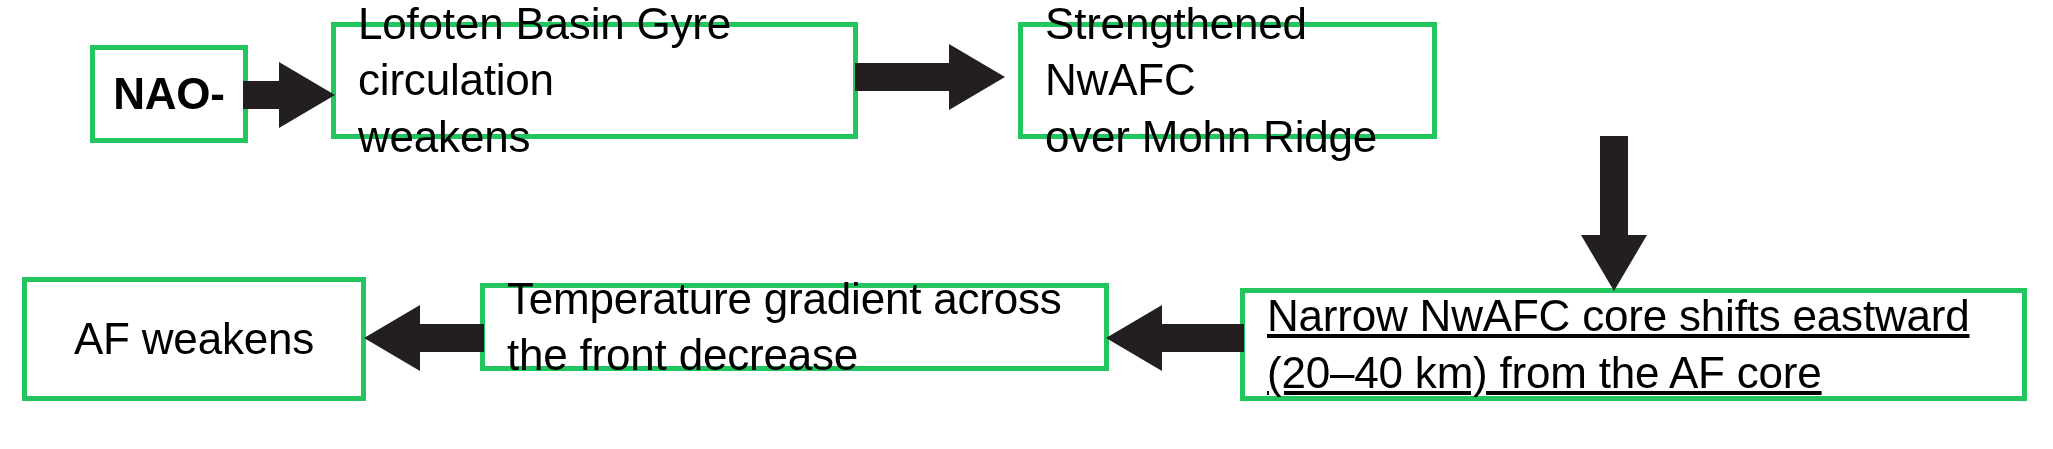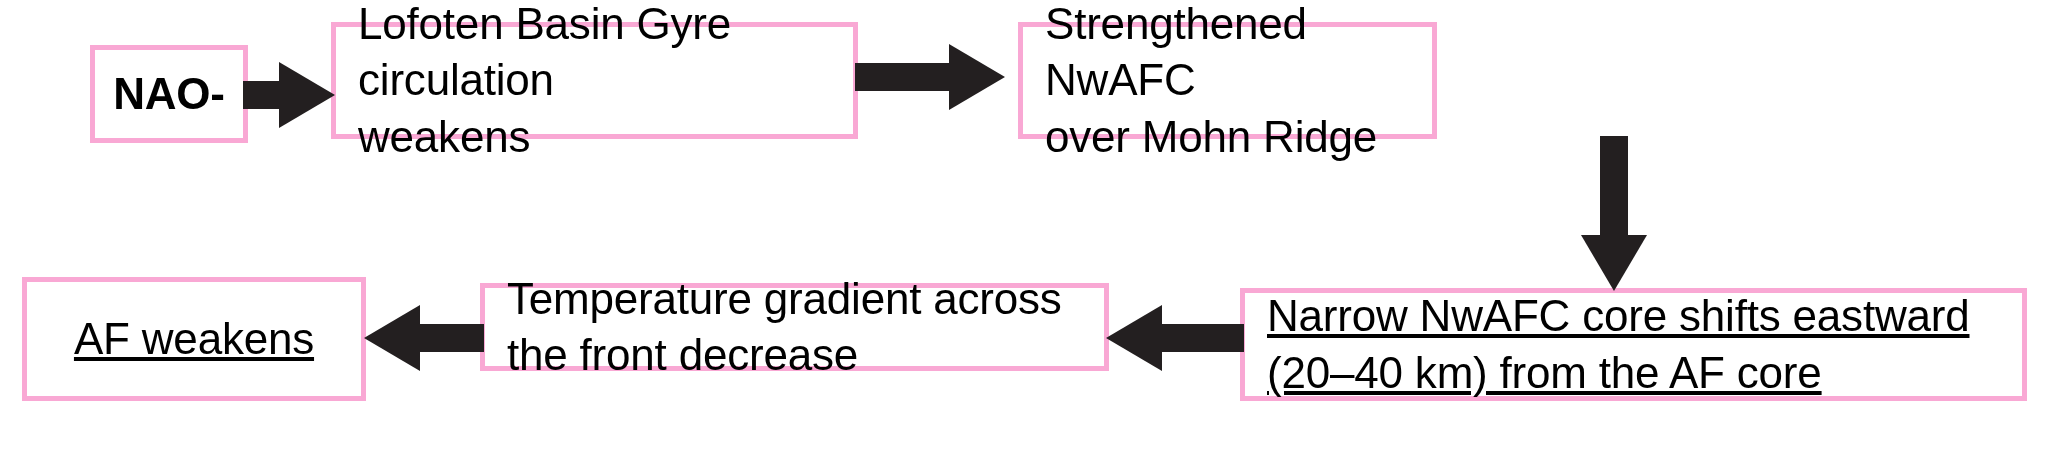--- a/index.html
+++ b/index.html
@@ -12,21 +12,21 @@
     width: 2053px;
     height: 449px;
     background: #ffffff;
     font-family: "Liberation Sans", sans-serif;
     overflow: hidden;
   }
   .node {
     position: absolute;
     box-sizing: border-box;
     background: #ffffff;
-    border: 5px solid #f9a8d4;
+    border: 5px solid #22c55e;
     display: flex;
     align-items: center;
     color: #000000;
     font-size: 44px;
     line-height: 1.28;
     letter-spacing: -0.2px;
   }
   .node .txt {
     display: block;
     width: 100%;
@@ -34,21 +34,21 @@
   }
   .node.center .txt { text-align: center; }
   .node.left .txt { text-align: left; }
 
   
   #node-nao       { left: 90px;   top: 45px;  width: 158px; height: 98px;  padding: 0 14px; font-weight: bold; }
   #node-lbg       { left: 331px;  top: 22px;  width: 527px; height: 117px; padding: 0 22px; }
   #node-nwafc     { left: 1018px; top: 22px;  width: 419px; height: 117px; padding: 0 22px; }
   #node-core      { left: 1240px; top: 288px; width: 787px; height: 113px; padding: 0 22px; text-decoration: underline; }
   #node-tempgrad  { left: 480px;  top: 283px; width: 629px; height: 88px; padding: 0 22px; }
-  #node-afweak    { left: 22px;   top: 277px; width: 344px; height: 124px; padding: 0 14px; text-decoration: underline; }
+  #node-afweak    { left: 22px;   top: 277px; width: 344px; height: 124px; padding: 0 14px; }
 
   
   .arrow { position: absolute; }
   .arrow .shaft { position: absolute; background: #231f20; }
   .arrow .head  { position: absolute; width: 0; height: 0; }
 
   
   .arrow.right .shaft { left: 0; top: 50%; transform: translateY(-50%); height: 28px; }
   .arrow.right .head  {
     right: 0; top: 50%; transform: translateY(-50%);

